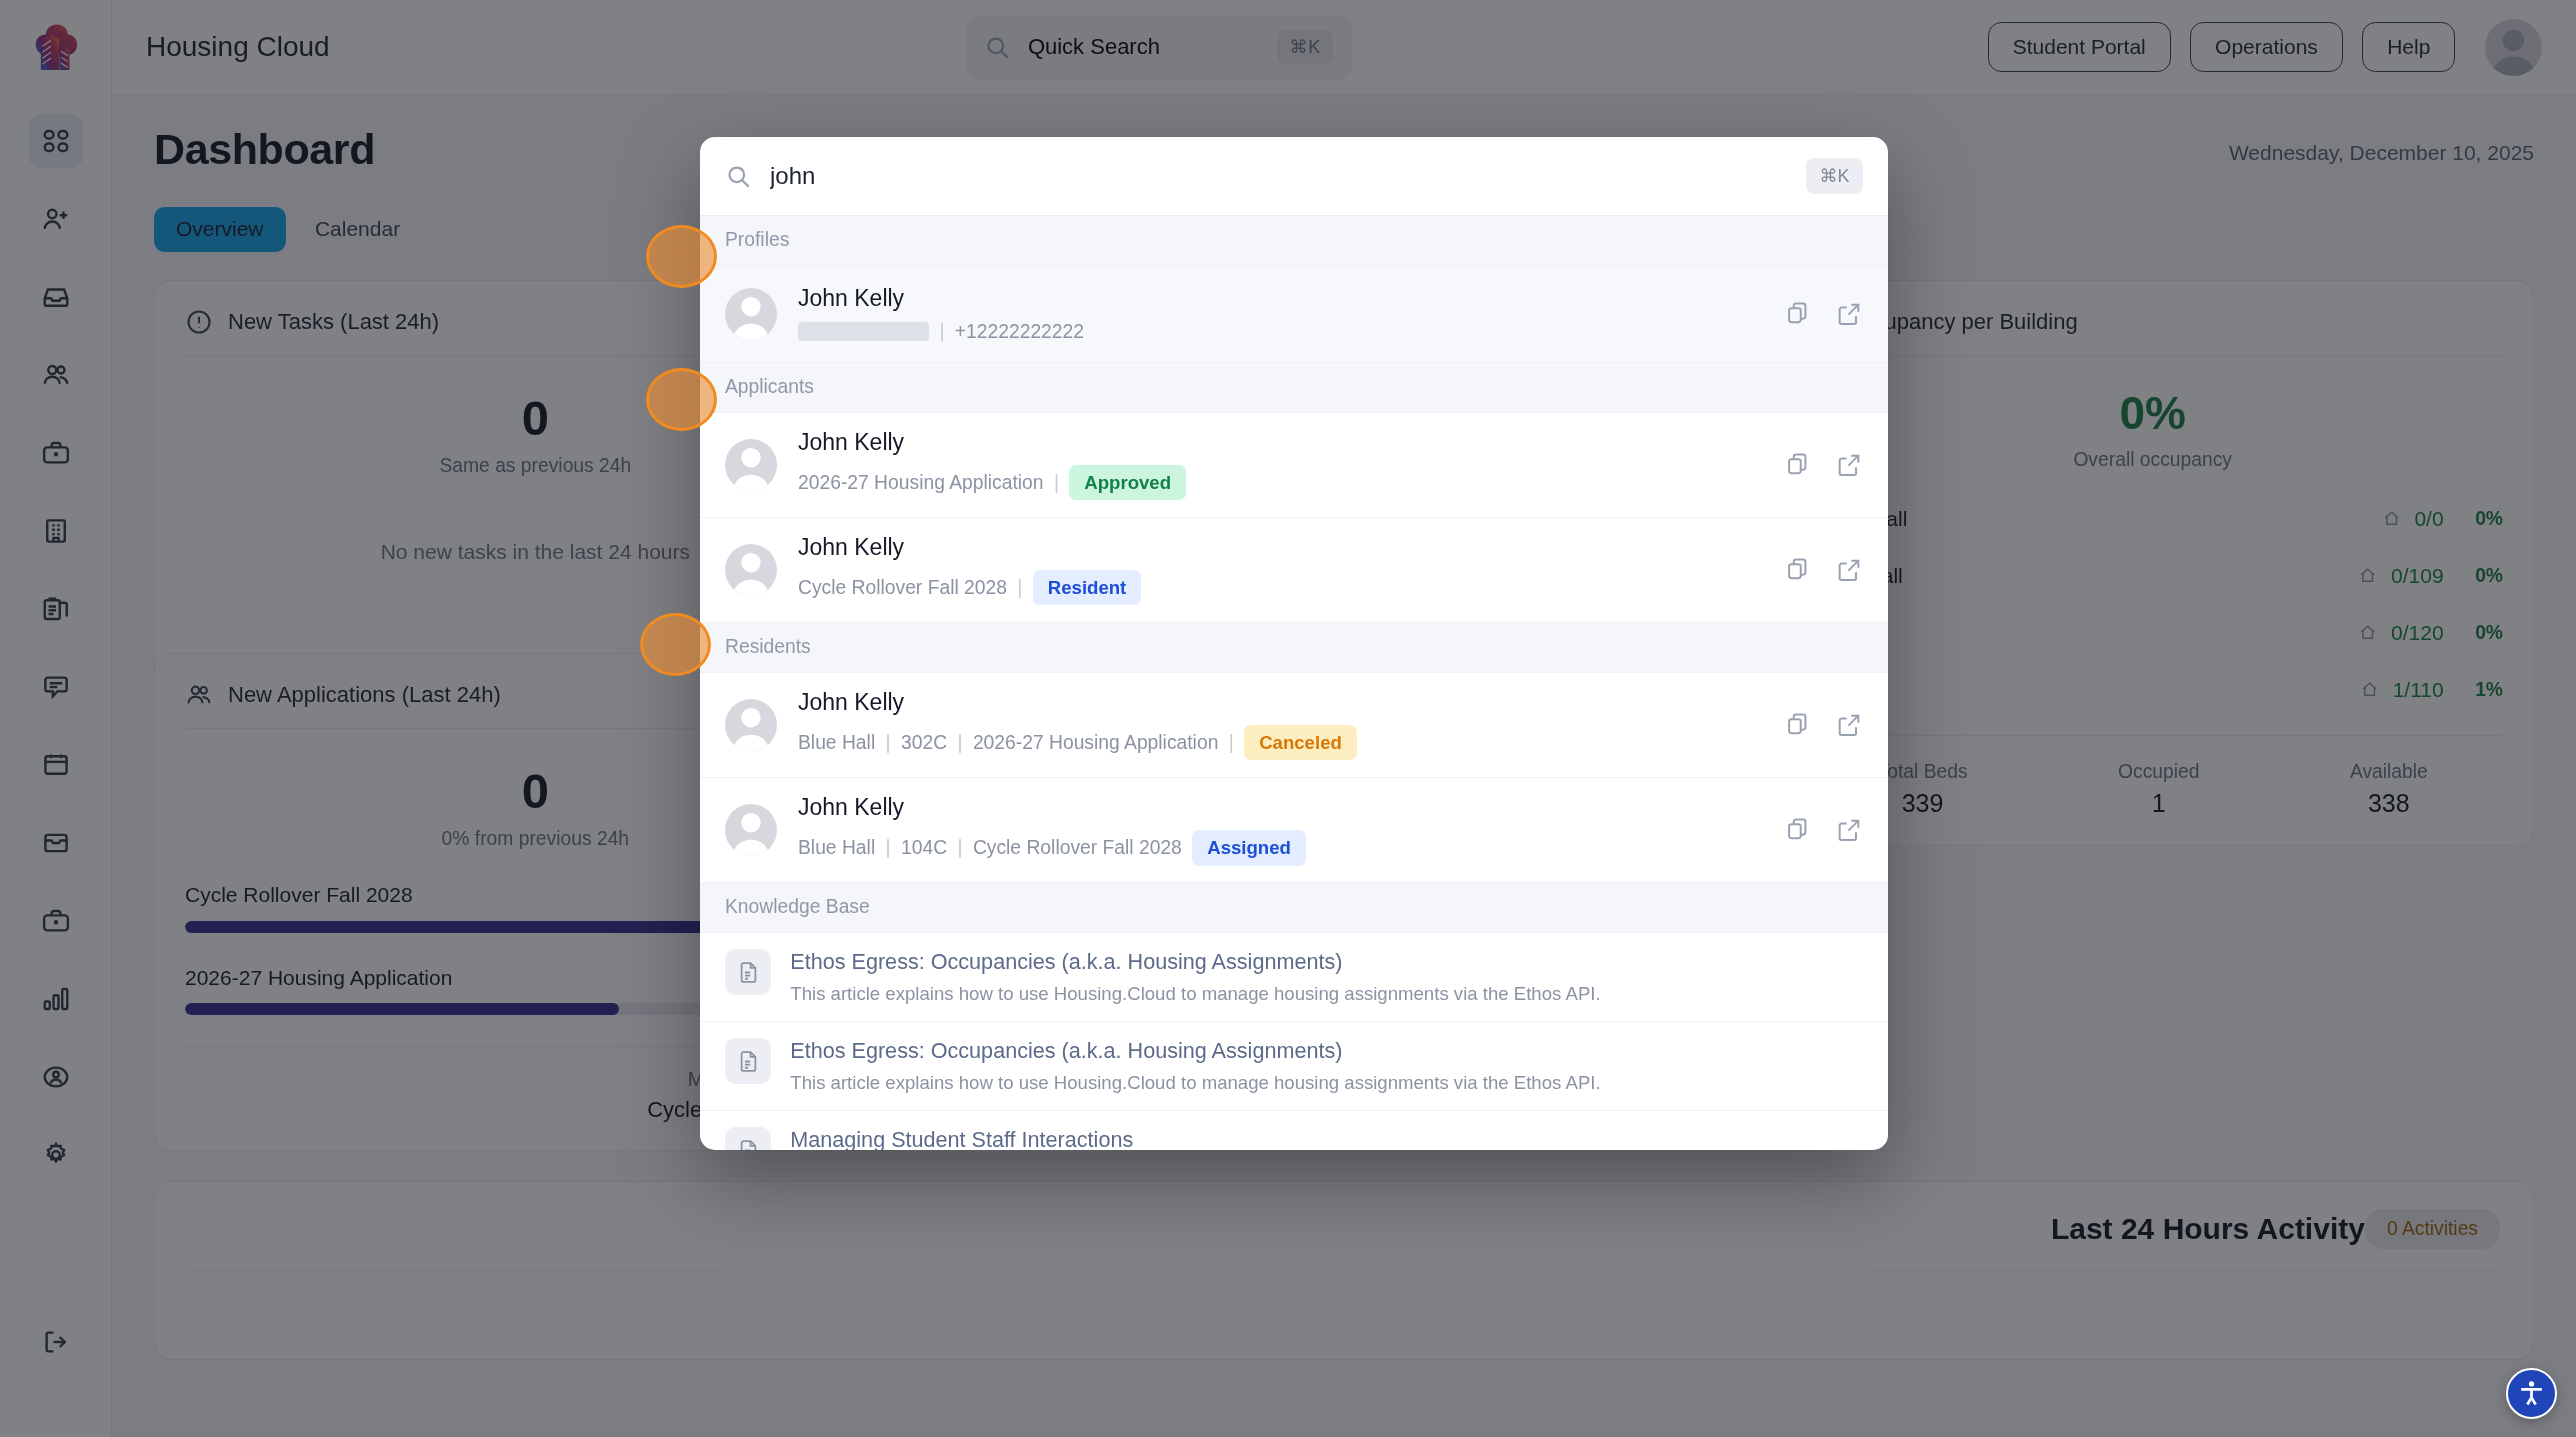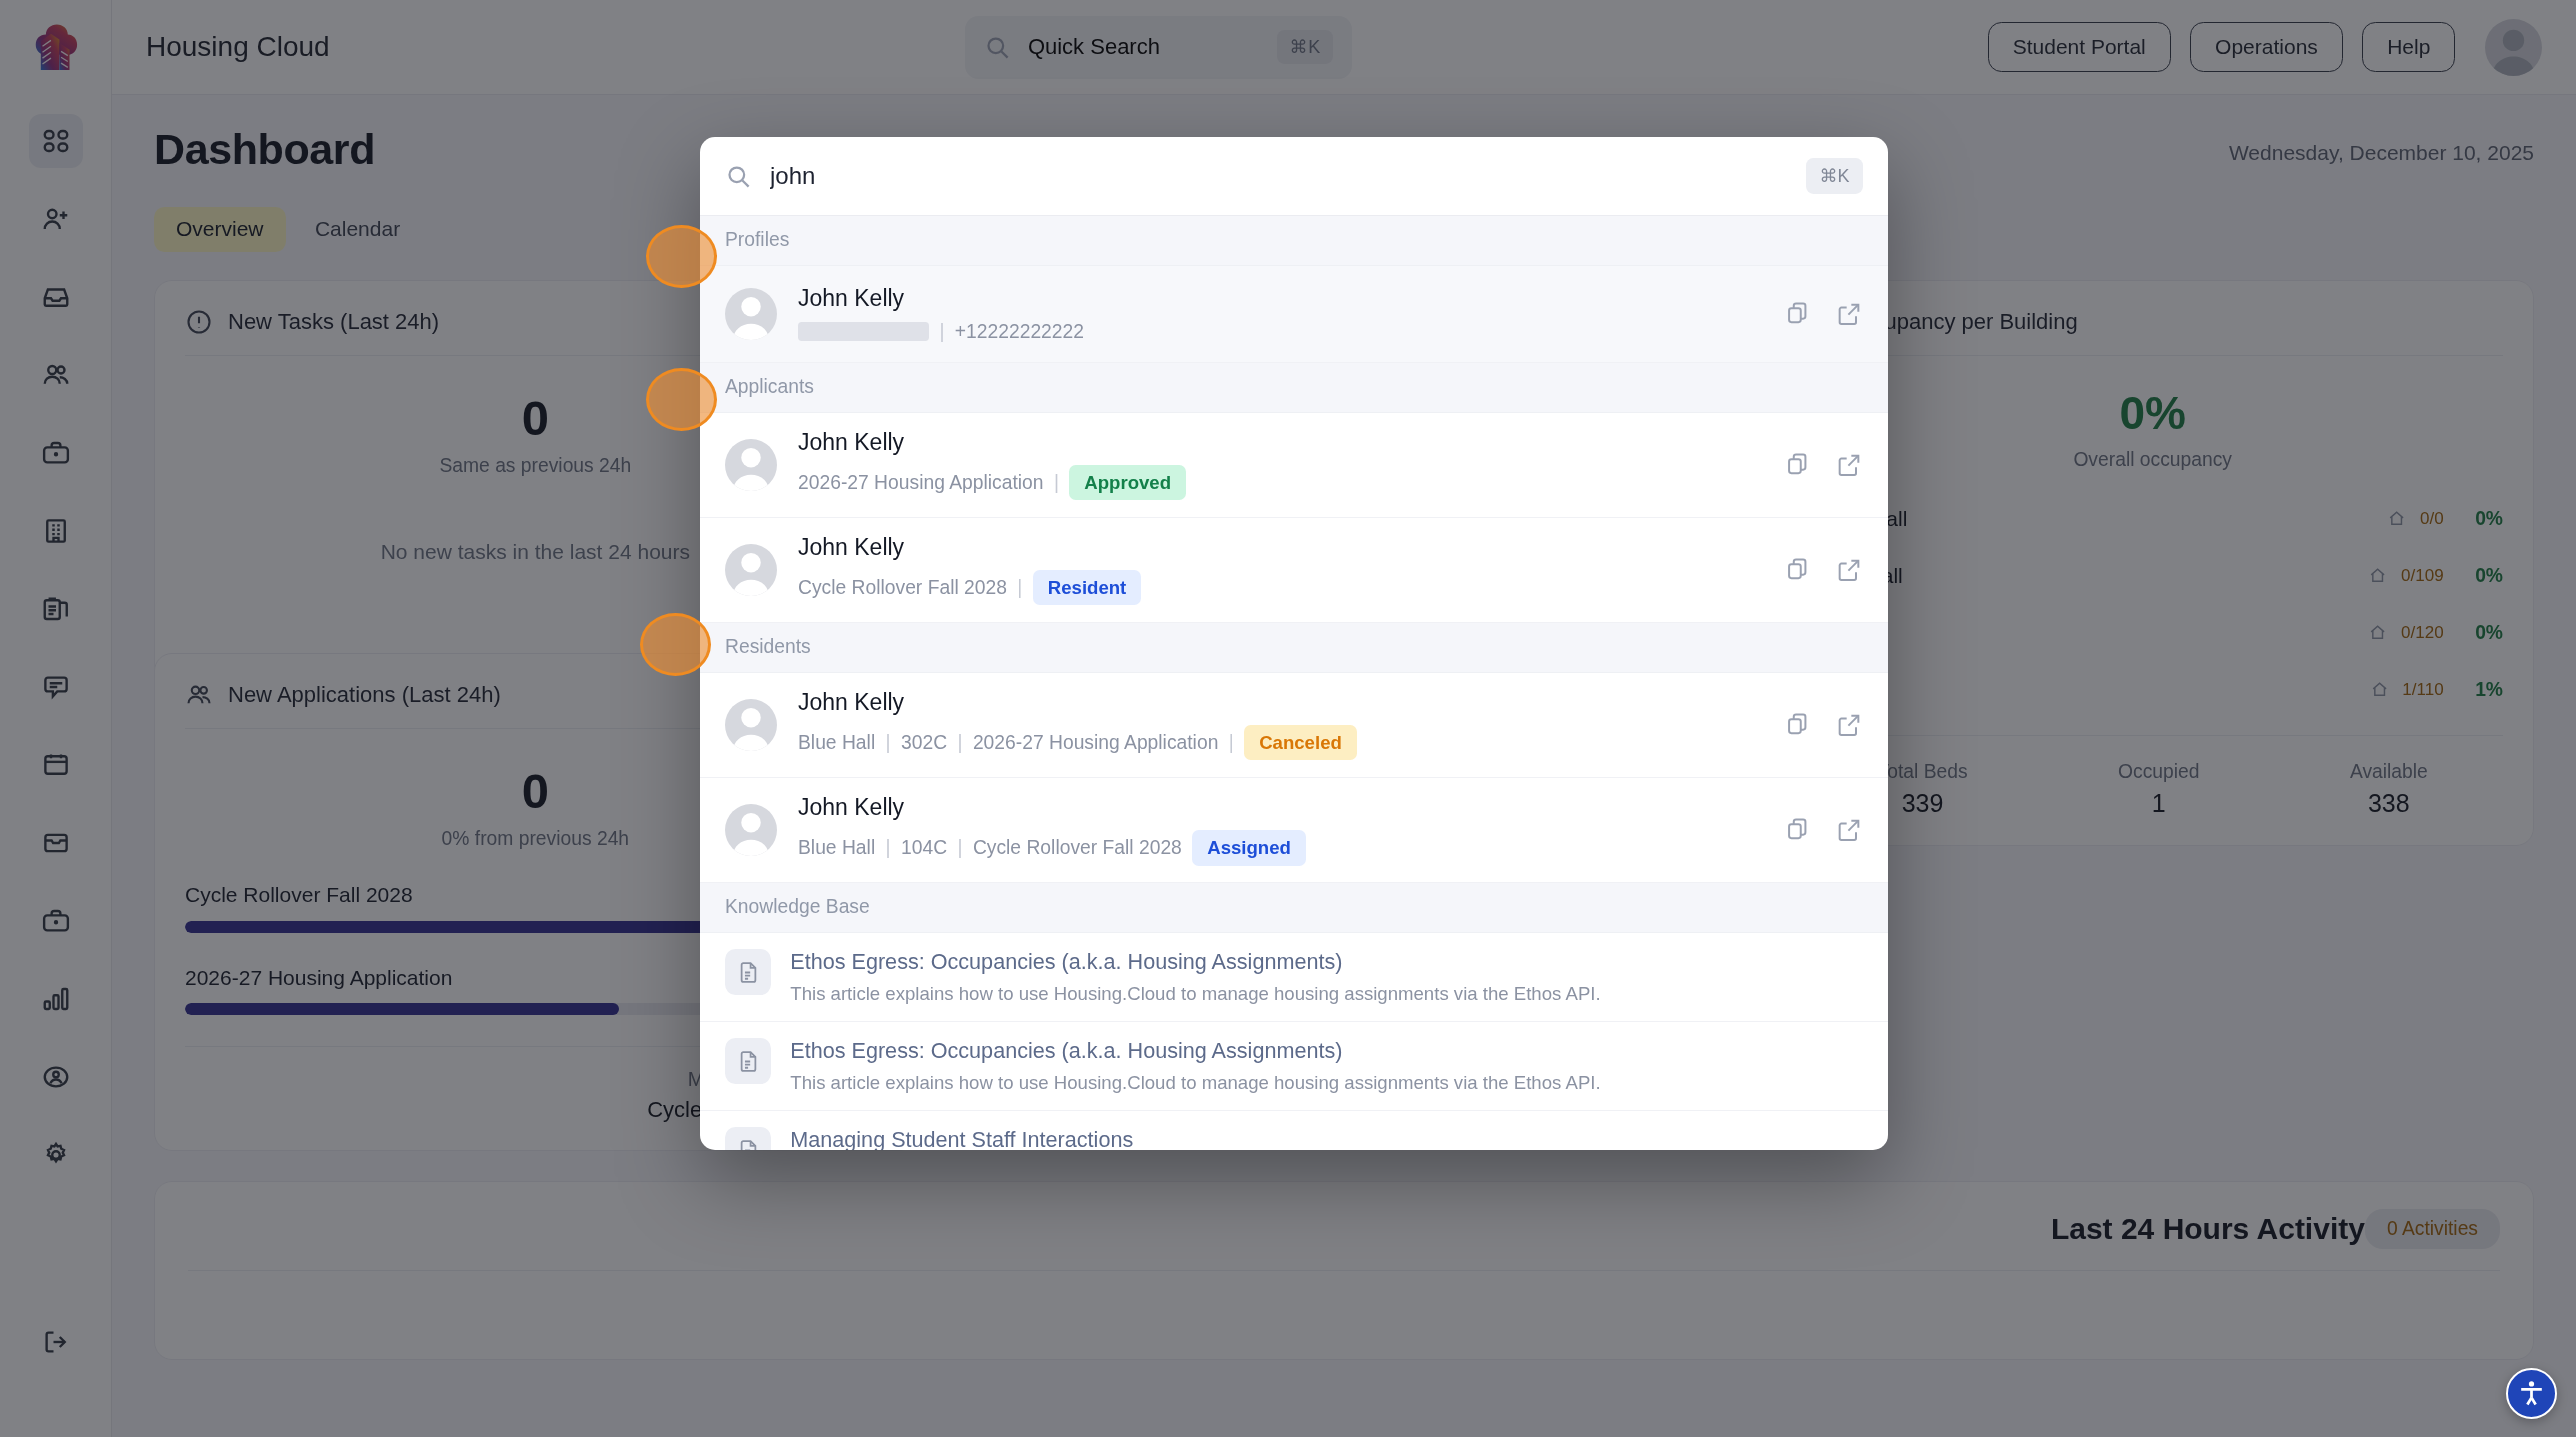--- a/index.html
+++ b/index.html
@@ -59,40 +59,40 @@
     display:flex; align-items:flex-end; justify-content:center; overflow:hidden; margin-left:10.4px;
   }
 
   
   .main { position:absolute; left:112px; top:95px; right:0; bottom:0; padding:30px 42px; }
   .page-head { display:flex; align-items:flex-start; justify-content:space-between; }
   .page-title { font-size:43px; font-weight:700; color:#101420; letter-spacing:-0.4px; }
   .page-date { font-size:21px; color:#5a6070; margin-top:16.4px; }
   .tabs { display:flex; gap:7.4px; margin-top:33px; }
   .tab { font-size:21px; padding:10.4px 22px; border-radius:10.4px; color:#3b4151; cursor:pointer; }
-  .tab.active { background:#fef9c3; color:#151a26; }
+  .tab.active { background:#0ea5e9; color:#151a26; }
 
   .cards-row { display:flex; gap:46px; margin-top:28px; }
   .card {
     background:#ffffff; border:0.7px solid #ececf2; border-radius:18px;
     flex:1; padding:27px 30px; min-height:402px;
   }
   .card-head { display:flex; align-items:center; gap:15px; padding-bottom:19.3px; border-bottom:0.7px solid #eceef2; }
   .card-head svg { width:28px; height:28px; color:#3b4151; }
   .card-title { font-size:22px; color:#1d2230; }
   .big-num { font-size:49px; font-weight:700; color:#11151f; text-align:center; margin-top:34px; }
   .sub-num { font-size:19.3px; color:#6a7181; text-align:center; margin-top:9px; }
   .empty-msg { font-size:21px; color:#6c7383; text-align:center; margin-top:63px; }
 
   .pct-big { font-size:46px; font-weight:700; color:#1a7a40; text-align:center; margin-top:30px; }
   .bldg-list { margin-top:36px; }
   .bldg-row { display:flex; align-items:center; justify-content:space-between; margin-bottom:33px; }
   .bldg-name { font-size:21px; color:#151a26; }
   .bldg-right { display:flex; align-items:center; gap:13.4px; }
-  .bldg-beds { font-size:17px; color:#a16207; }
+  .bldg-beds { font-size:21px; color:#15803d; }
   .bldg-pct { font-size:19.3px; color:#1a7a40; font-weight:700; min-width:46px; text-align:right; }
   .totals { display:flex; justify-content:space-around; border-top:0.7px solid #eceef2; padding-top:25px; margin-top:4.5px; }
   .total-cell { text-align:center; }
   .total-label { font-size:19.3px; color:#6a7181; }
   .total-value { font-size:25px; color:#11151f; margin-top:6px; }
 
   .prog-block { margin-top:33px; }
   .prog-label { font-size:21px; color:#171c29; margin-bottom:13.4px; }
   .prog-track { height:12px; background:#e8e9f0; border-radius:7.4px; overflow:hidden; }
   .prog-fill { height:100%; background:#2f2a8f; border-radius:7.4px; }

